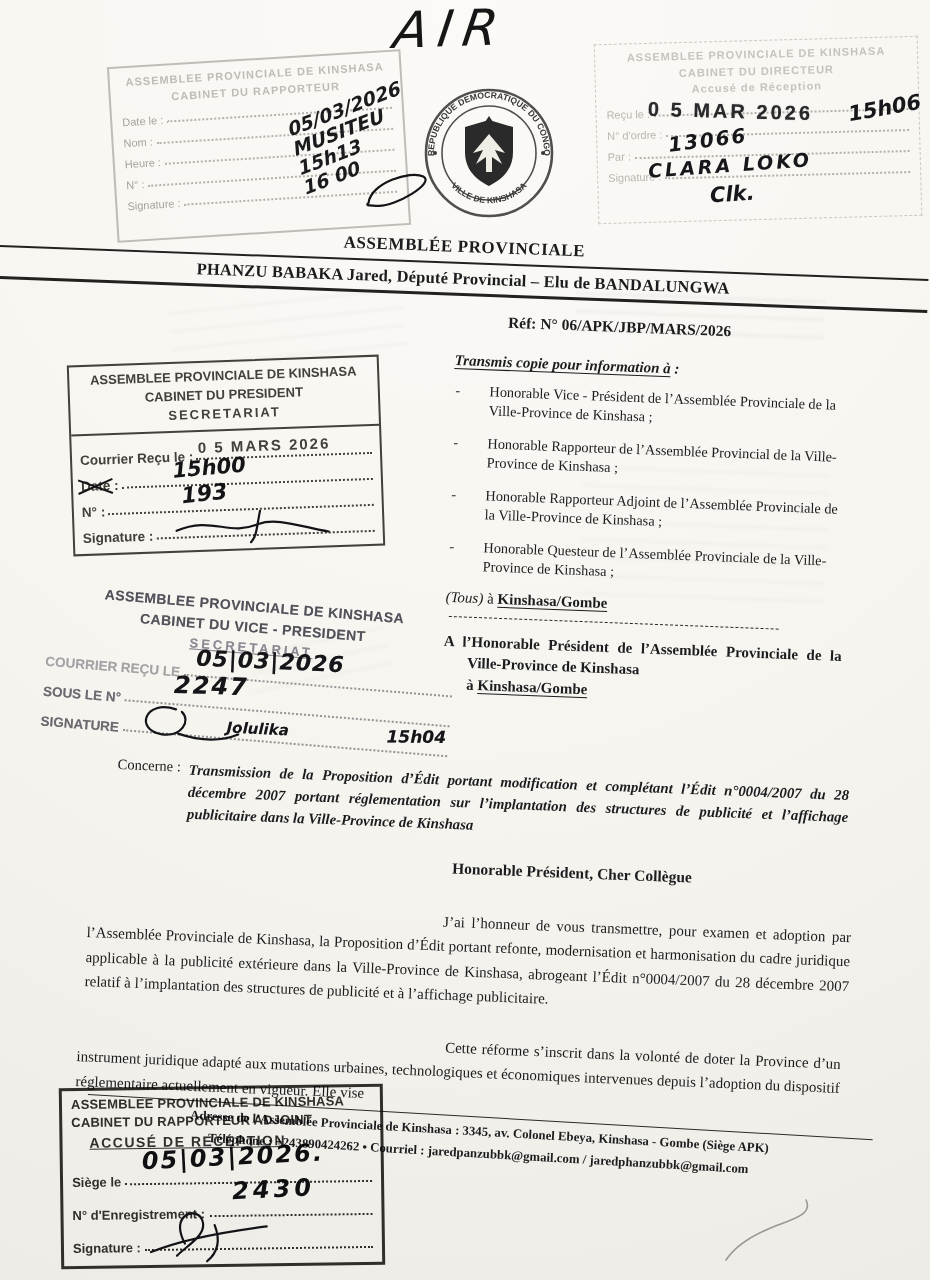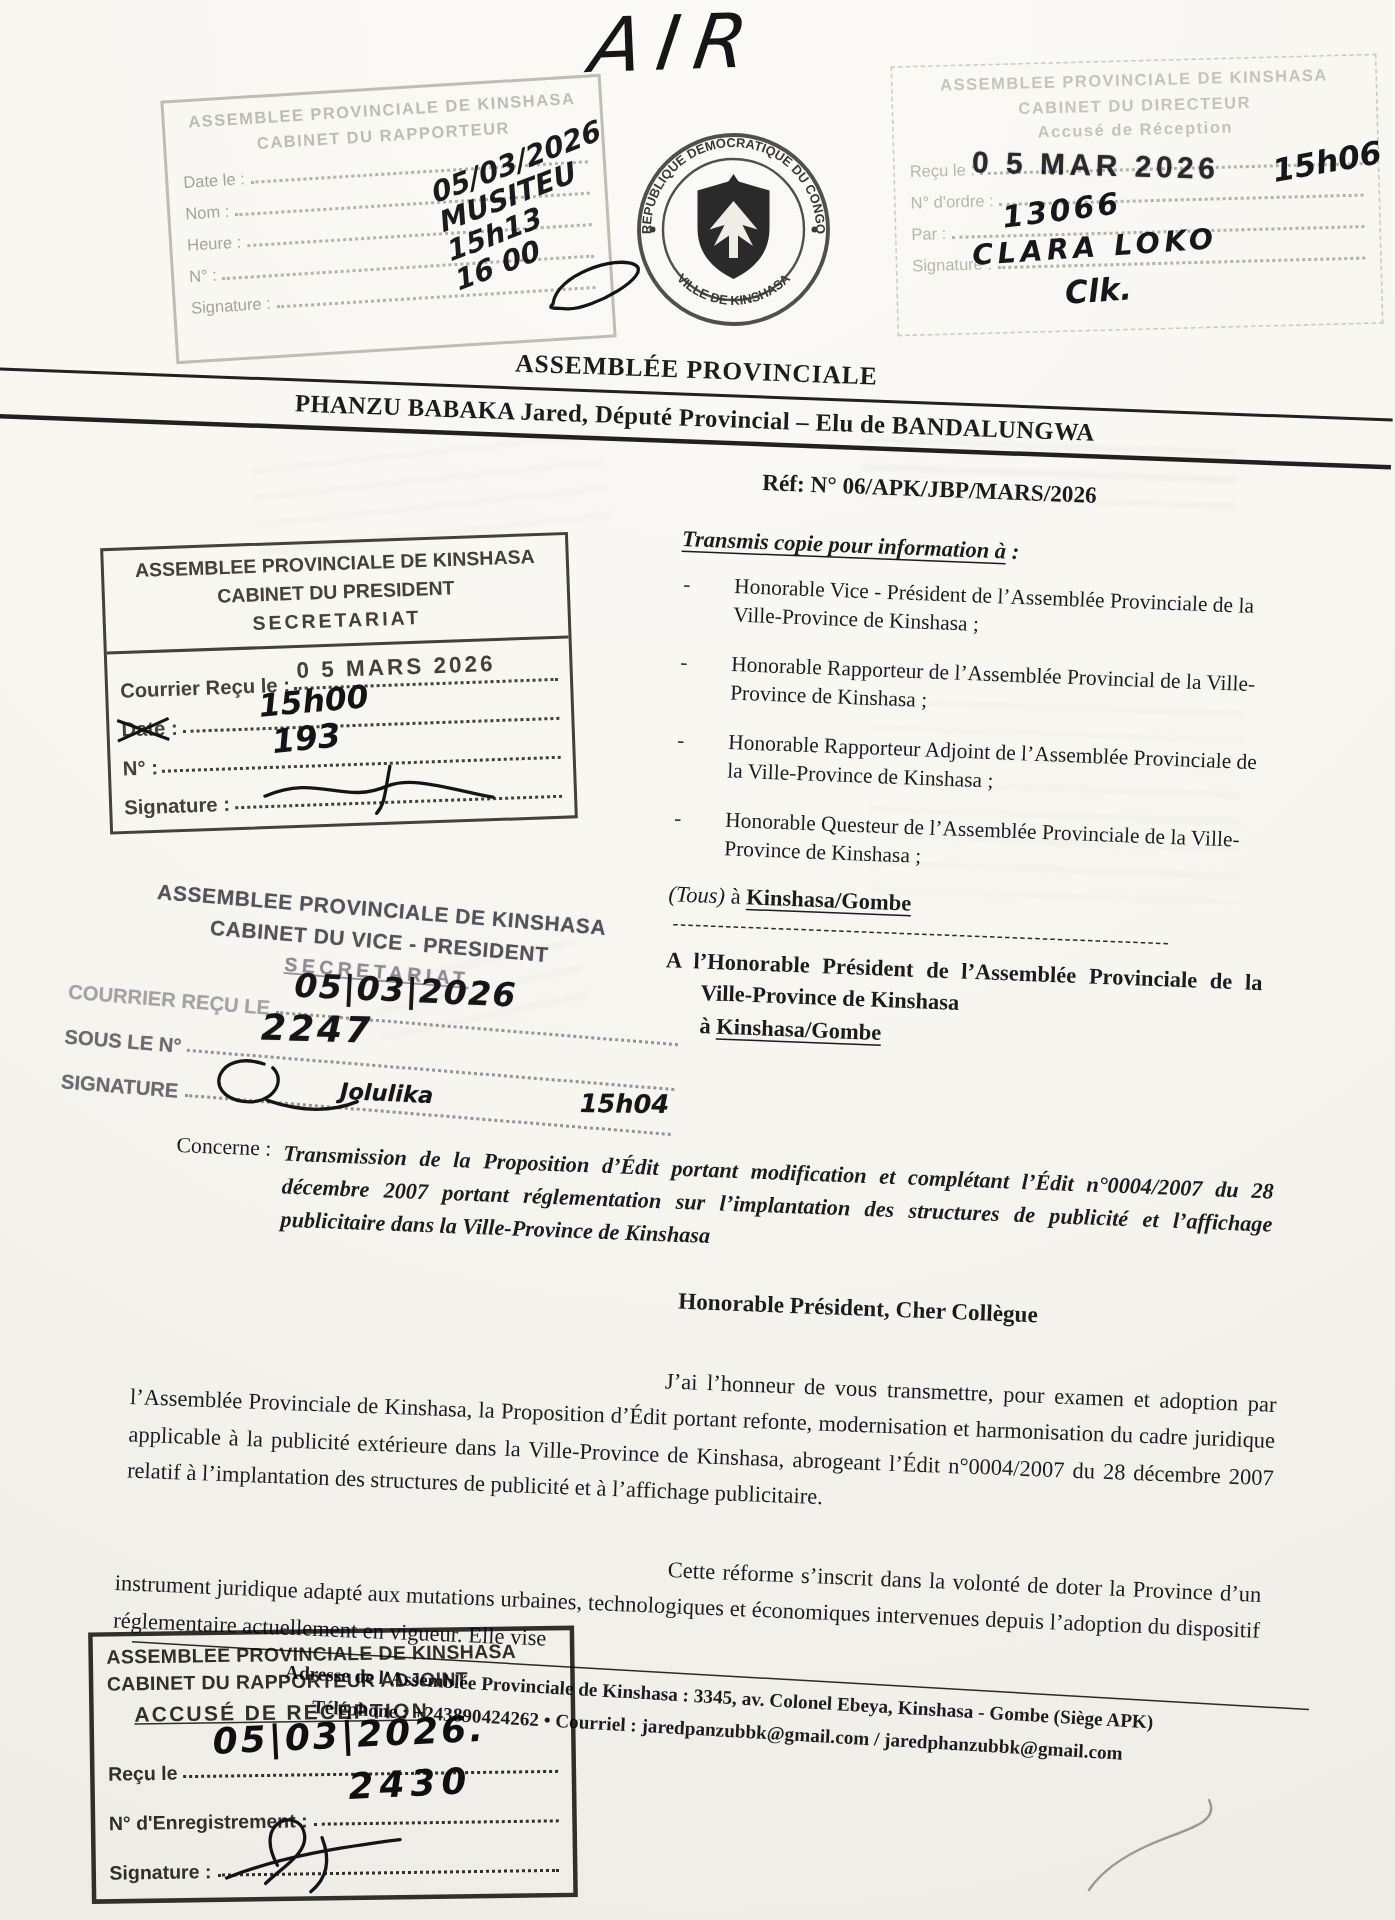--- a/index.html
+++ b/index.html
@@ -362,21 +362,21 @@
     <div class="l2">Téléphone : +243890424262 • Courriel : jaredpanzubbk@gmail.com / jaredphanzubbk@gmail.com</div>
   </div>
 
   <div class="abs bstamp stampink">
     <div class="b-head">
       <div>ASSEMBLEE PROVINCIALE DE KINSHASA</div>
       <div>CABINET DU RAPPORTEUR ADJOINT</div>
     </div>
     <div class="b-acc">ACCUSÉ DE RECEPTION</div>
     <div class="b-row">
-      <span class="lbl">Reçu le</span>
+      <span class="lbl">Siège le</span>
       <span class="dots"></span>
       <span class="b-hand" style="left:70px;top:-12px;font-size:24px;letter-spacing:2px;transform:rotate(-2deg);">05|03|2026.</span>
     </div>
     <div class="b-row">
       <span class="lbl">N° d'Enregistrement :</span>
       <span class="dots"></span>
       <span class="b-hand" style="left:160px;top:-12px;font-size:24px;letter-spacing:4px;transform:rotate(-2deg);">2430</span>
     </div>
     <div class="b-row">
       <span class="lbl">Signature :</span>

